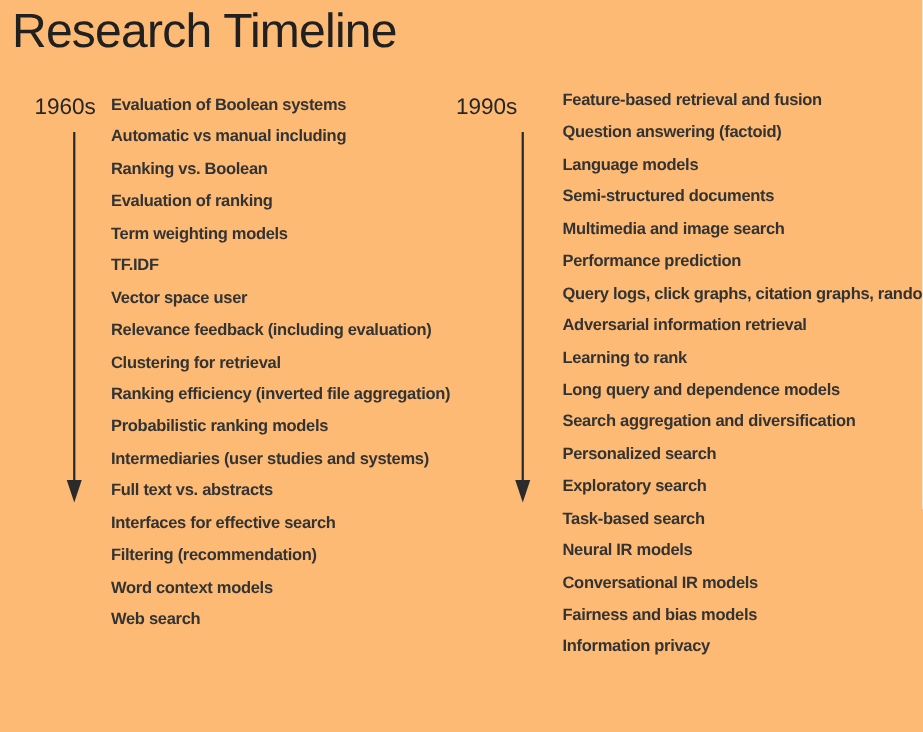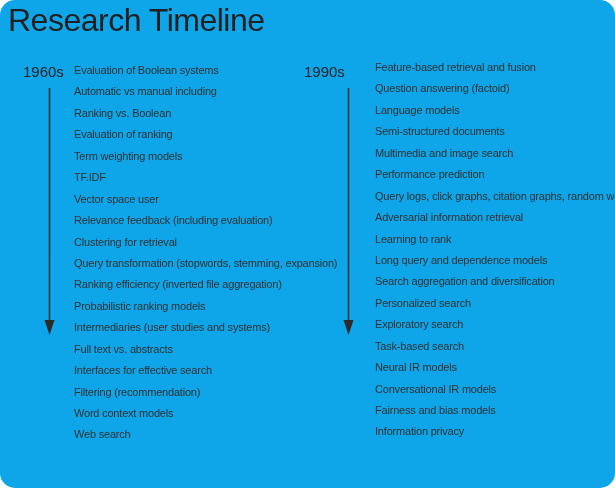--- a/index.html
+++ b/index.html
@@ -5,23 +5,22 @@
   html, body {
     margin: 0;
     padding: 0;
     background: #ffffff;
     font-family: "Liberation Sans", sans-serif;
   }
   .slide {
     position: relative;
     width: 615px;
     height: 488px;
-    background: #0ea5e9;
+    background: #fdba74;
     overflow: hidden;
-    border-radius: 15px;
   }
   .title {
     position: absolute;
     left: 8px;
     top: 2px;
     margin: 0;
     font-size: 32px;
     font-weight: 400;
     letter-spacing: -0.5px;
     color: #202020;
@@ -47,20 +46,21 @@
   }
   .items-left  { left: 74px;  top: 63px; }
   .items-right { left: 375px; top: 60px; }
   .item {
     height: 21.45px;
     font-size: 11px;
     line-height: 14px;
     letter-spacing: -0.2px;
     color: #333333;
     white-space: nowrap;
+    font-weight: bold;
   }
 </style>
 </head>
 <body>
 
 <div class="slide">
 
   <h1 class="title">Research Timeline</h1>
 
   <div class="era-label era-left">1960s</div>
@@ -73,21 +73,20 @@
   <div class="items items-left">
       <div class="item">Evaluation of Boolean systems</div>
       <div class="item">Automatic vs manual including</div>
       <div class="item">Ranking vs. Boolean</div>
       <div class="item">Evaluation of ranking</div>
       <div class="item">Term weighting models</div>
       <div class="item">TF.IDF</div>
       <div class="item">Vector space user</div>
       <div class="item">Relevance feedback (including evaluation)</div>
       <div class="item">Clustering for retrieval</div>
-      <div class="item">Query transformation (stopwords, stemming, expansion)</div>
       <div class="item">Ranking efficiency (inverted file aggregation)</div>
       <div class="item">Probabilistic ranking models</div>
       <div class="item">Intermediaries (user studies and systems)</div>
       <div class="item">Full text vs. abstracts</div>
       <div class="item">Interfaces for effective search</div>
       <div class="item">Filtering (recommendation)</div>
       <div class="item">Word context models</div>
       <div class="item">Web search</div>
     </div>
 

